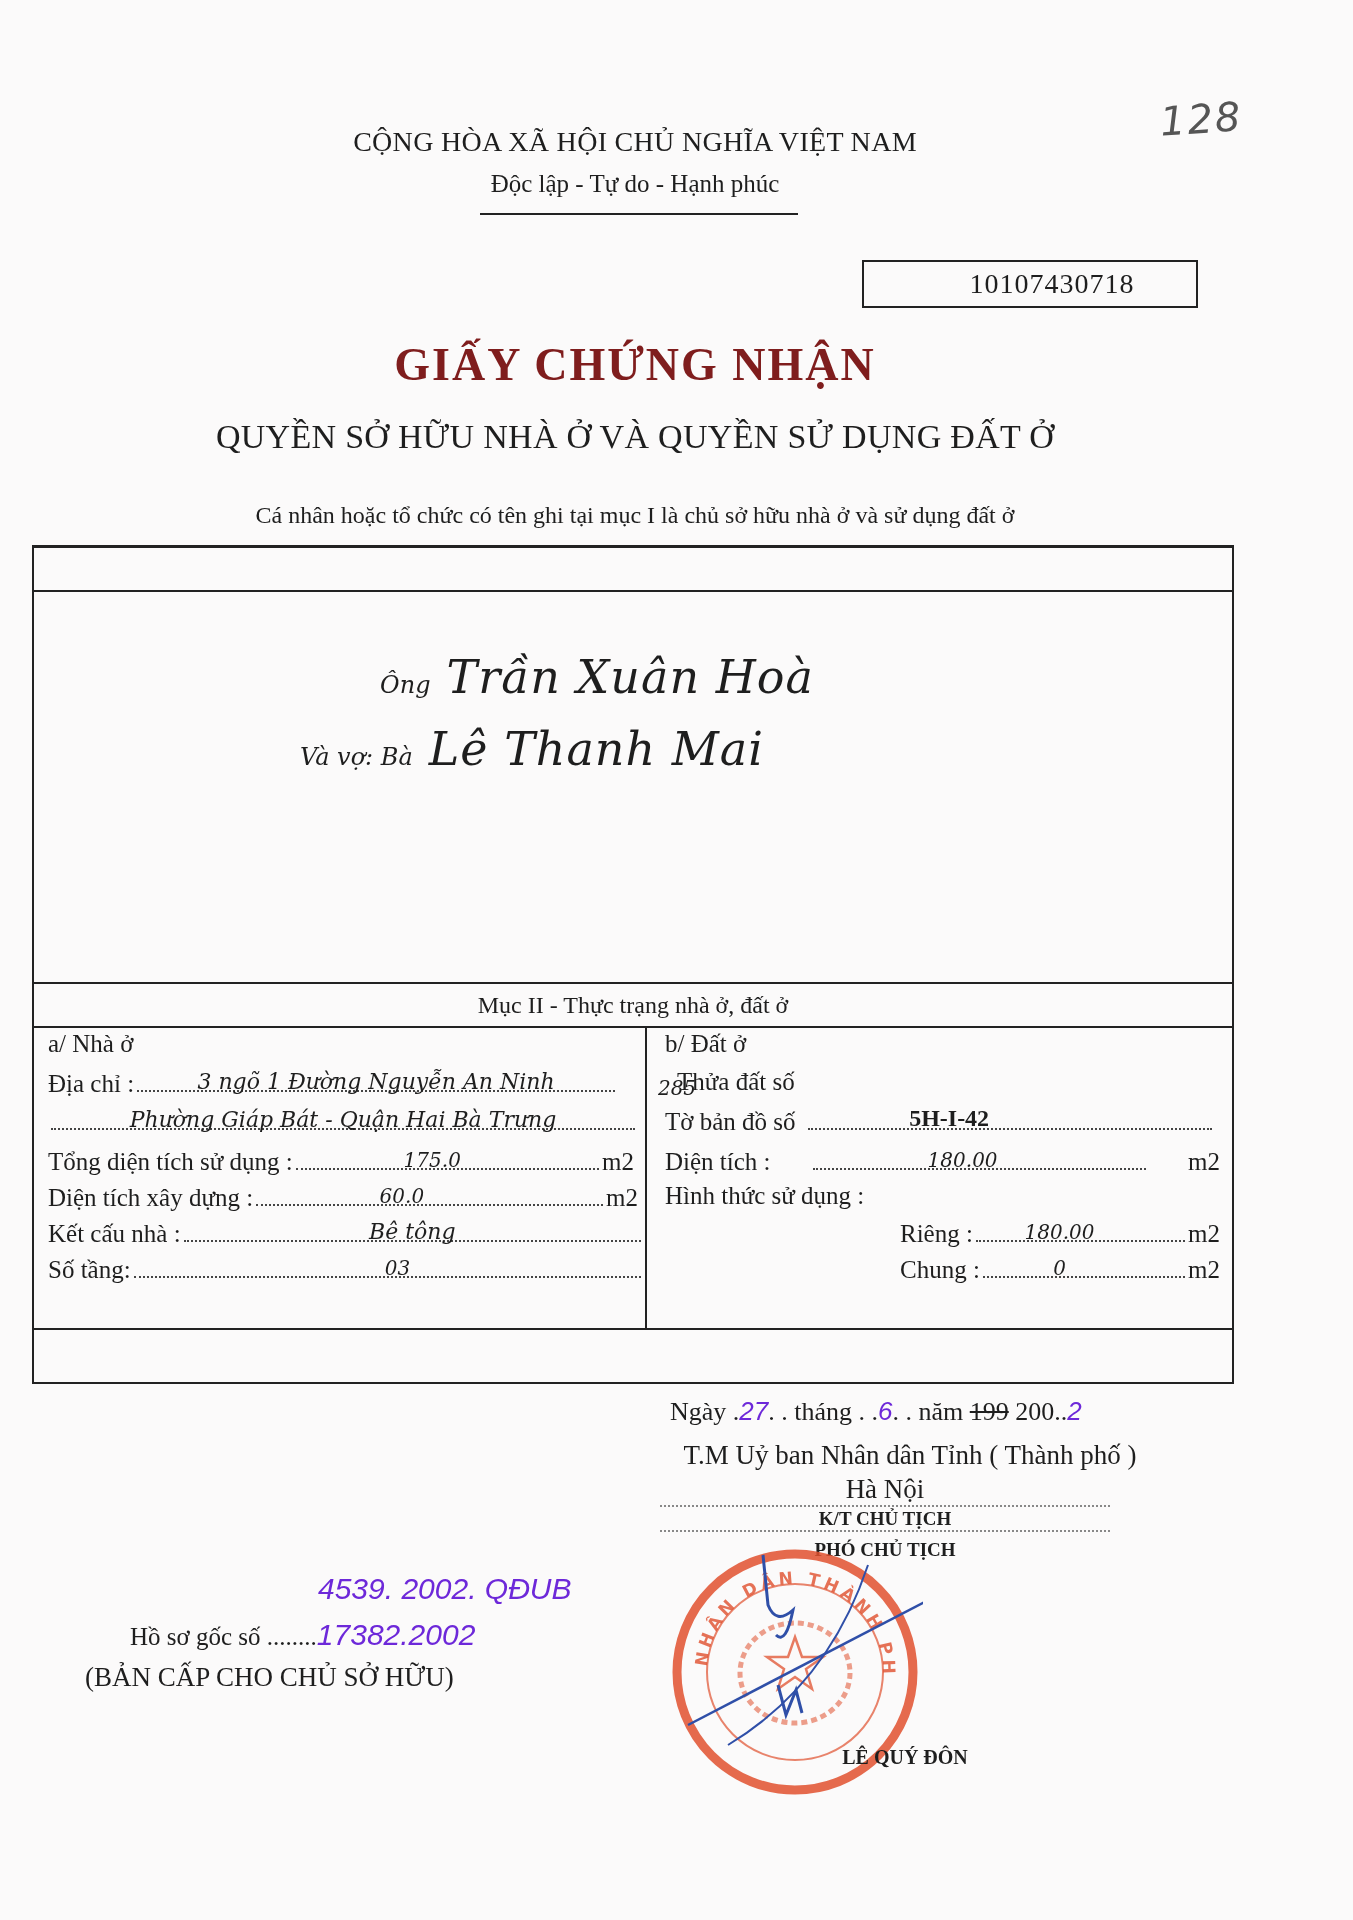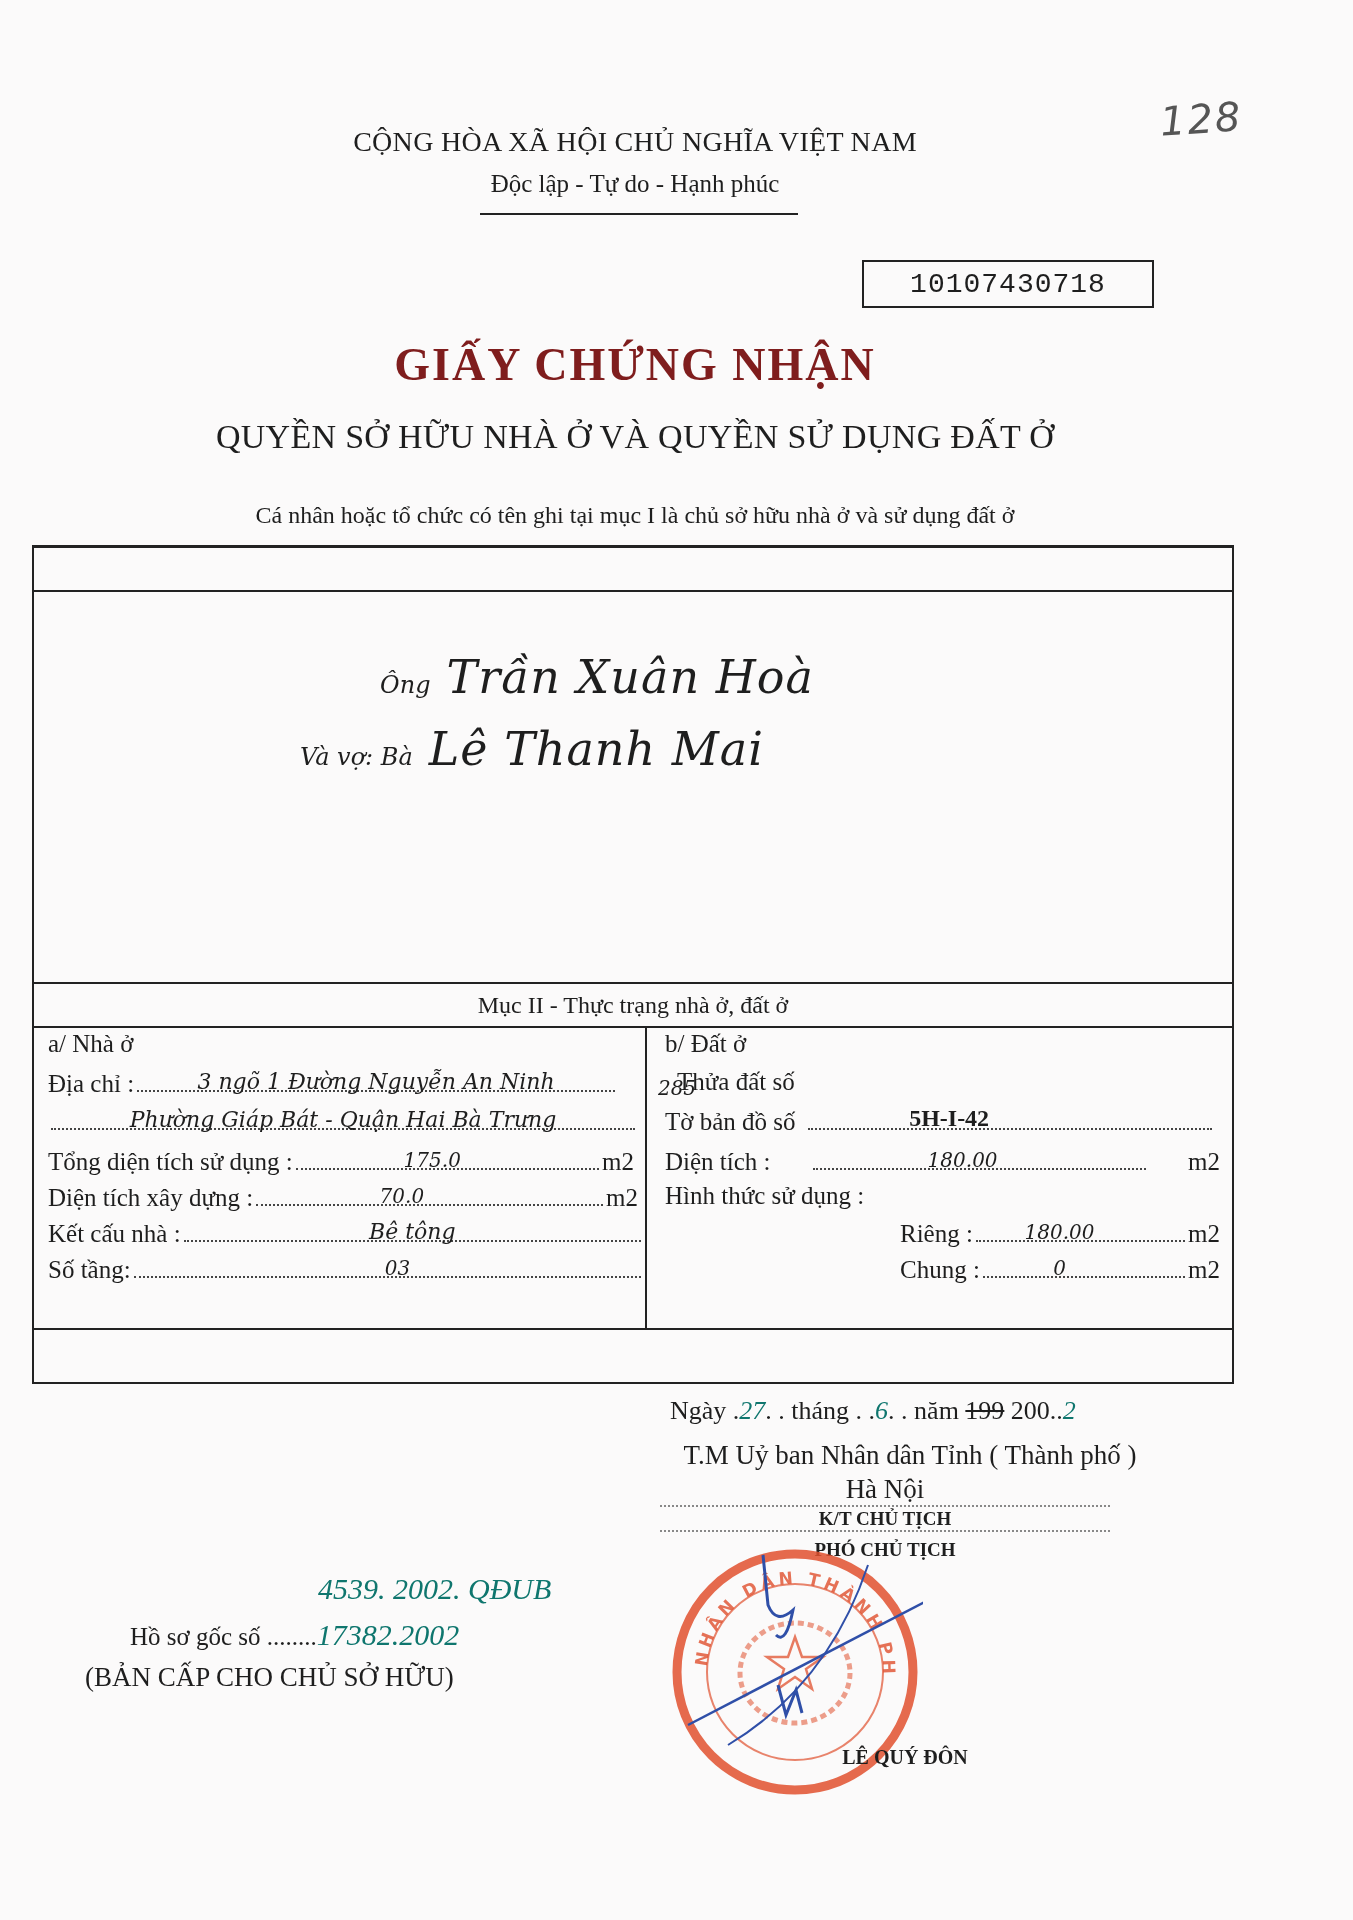--- a/index.html
+++ b/index.html
@@ -14,22 +14,22 @@
   .page-num {
     left: 1160px; top: 96px; font-family: "DejaVu Sans", sans-serif;
     font-size: 40px; color: #555; font-style: italic; transform: rotate(-4deg);
     letter-spacing: 2px;
   }
   .nation { left: 0; width: 1270px; top: 126px; font-size: 28px; letter-spacing: 0.3px; }
   .motto { left: 0; width: 1270px; top: 170px; font-size: 25px; }
   .motto-line { left: 480px; top: 213px; width: 318px; height: 0; border-top: 2px solid #222; }
   .serial-box {
     left: 862px; top: 260px; width: 288px; height: 44px; border: 2px solid #222;
-    font-family: Liberation Mono, monospace; font-size: 28px;
-    display: flex; align-items: center; justify-content: center; letter-spacing: 1px;
+    font-family: Liberation Serif, serif; font-size: 28px;
+    display: flex; align-items: center; justify-content: center; letter-spacing: 1px; padding-left: 44px;
   }
   .title {
     left: 0; width: 1270px; top: 338px; font-size: 46px; font-weight: bold;
     color: #7f1d1d; letter-spacing: 2px;
   }
   .subtitle { left: 0; width: 1270px; top: 418px; font-size: 34px; letter-spacing: 0.3px; }
   .intro { left: 0; width: 1270px; top: 502px; font-size: 24px; }
 
   .frame { left: 32px; top: 545px; width: 1198px; height: 834px; border: 2px solid #222; border-top-width: 3px; }
   .hline { position: absolute; left: 0; width: 100%; height: 0; border-top: 2px solid #222; }
@@ -43,21 +43,21 @@
 
   .field { position: absolute; display: flex; align-items: baseline; font-size: 25px; white-space: nowrap; }
   .val {
     font-family: "DejaVu Serif", serif; font-style: italic; font-size: 20px;
     position: absolute; bottom: 2px; transform: translateX(-50%);
   }
   .dotwrap { flex: 1; position: relative; display: flex; align-items: flex-end; height: 28px; margin: 0 3px; }
   .dotwrap .dl { width: 100%; border-bottom: 2px dotted #444; margin-bottom: 4px; }
   .bold-val { font-family: "Liberation Serif", serif; font-weight: bold; font-style: normal; font-size: 24px; }
 
-  .hand { font-family: Liberation Serif, serif; font-style: italic; color: #0f766e; }
+  .hand { font-family: Liberation Sans, sans-serif; font-style: italic; color: #6d28d9; }
   .date-line { left: 670px; top: 1396px; font-size: 26px; white-space: nowrap; }
   .strike { text-decoration: line-through; }
   .committee { left: 600px; width: 620px; top: 1440px; font-size: 27px; text-align: center; }
   .city { left: 660px; width: 450px; top: 1474px; font-size: 27px; text-align: center; border-bottom: 2px dotted #888; }
   .kt { left: 660px; width: 450px; top: 1508px; font-size: 19px; font-weight: bold; text-align: center; border-bottom: 2px dotted #888; }
   .pho { left: 660px; width: 450px; top: 1539px; font-size: 19px; font-weight: bold; text-align: center; }
   .signer { left: 680px; width: 450px; top: 1746px; font-size: 20px; font-weight: bold; text-align: center; }
 
   .stamp { left: 668px; top: 1545px; width: 255px; height: 255px; }
   .file-ref { left: 318px; top: 1572px; font-size: 30px; }
@@ -119,21 +119,21 @@
   <span class="dotwrap">
       <span class="dl"></span>
     <span class="val" style="left:45%;">175.0</span>
   </span>
   <span>m2</span>
 </div>
 <div class="field" style="left:48px; top:1182px; width:590px;">
   <span>Diện tích xây dựng :</span>
   <span class="dotwrap">
       <span class="dl"></span>
-    <span class="val" style="left:42%;">70.0</span>
+    <span class="val" style="left:42%;">60.0</span>
   </span>
   <span>m2</span>
 </div>
 <div class="field" style="left:48px; top:1218px; width:596px;">
   <span>Kết cấu nhà :</span>
   <span class="dotwrap">
       <span class="dl"></span>
     <span class="val" style="left:50%; font-size:22px;">Bê tông</span>
   </span>
 </div>

